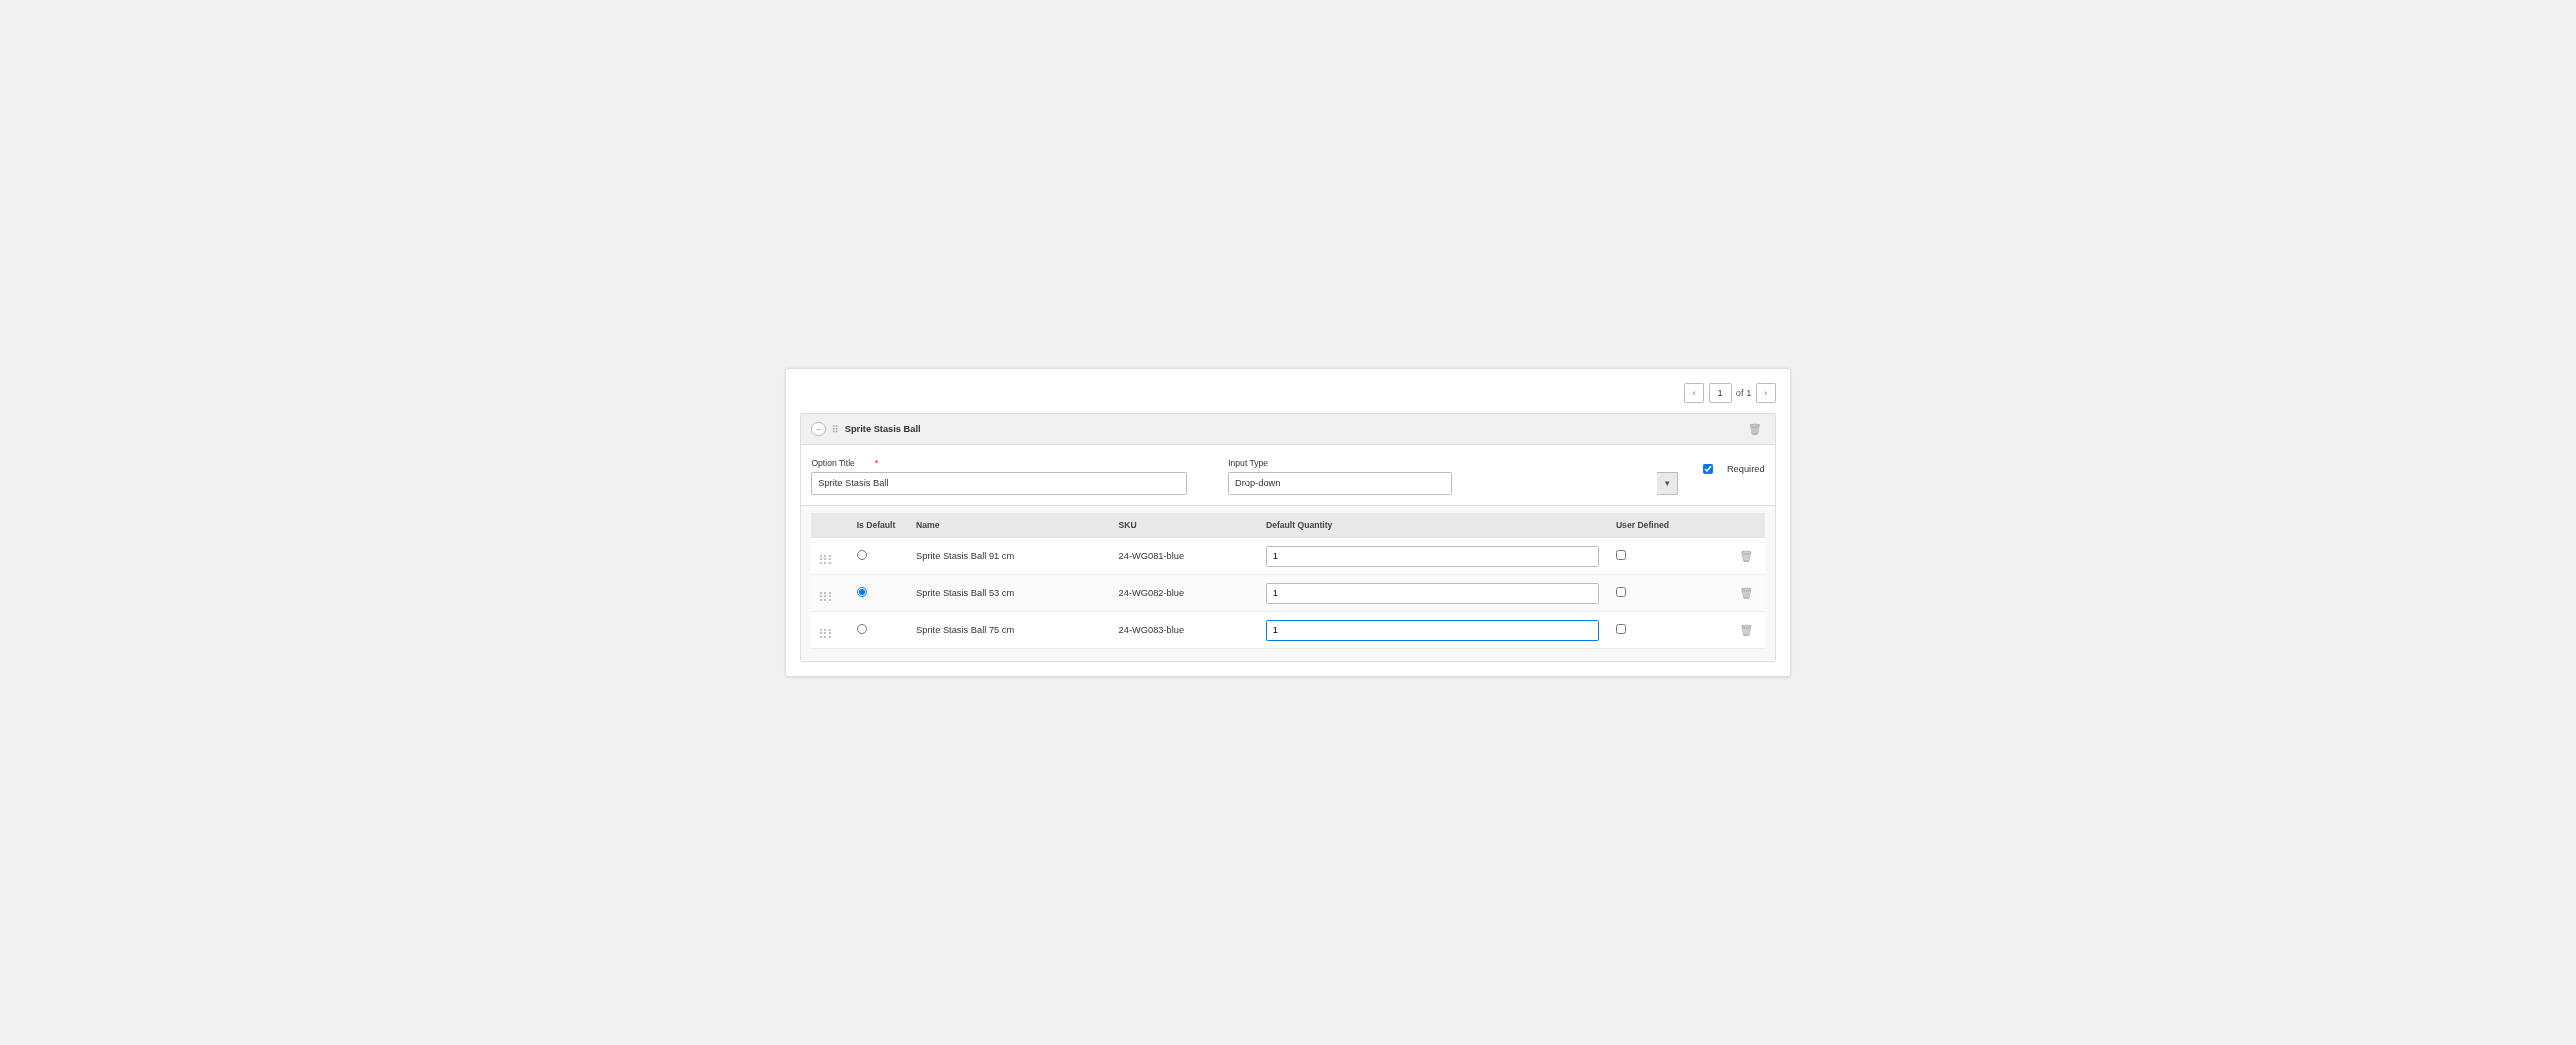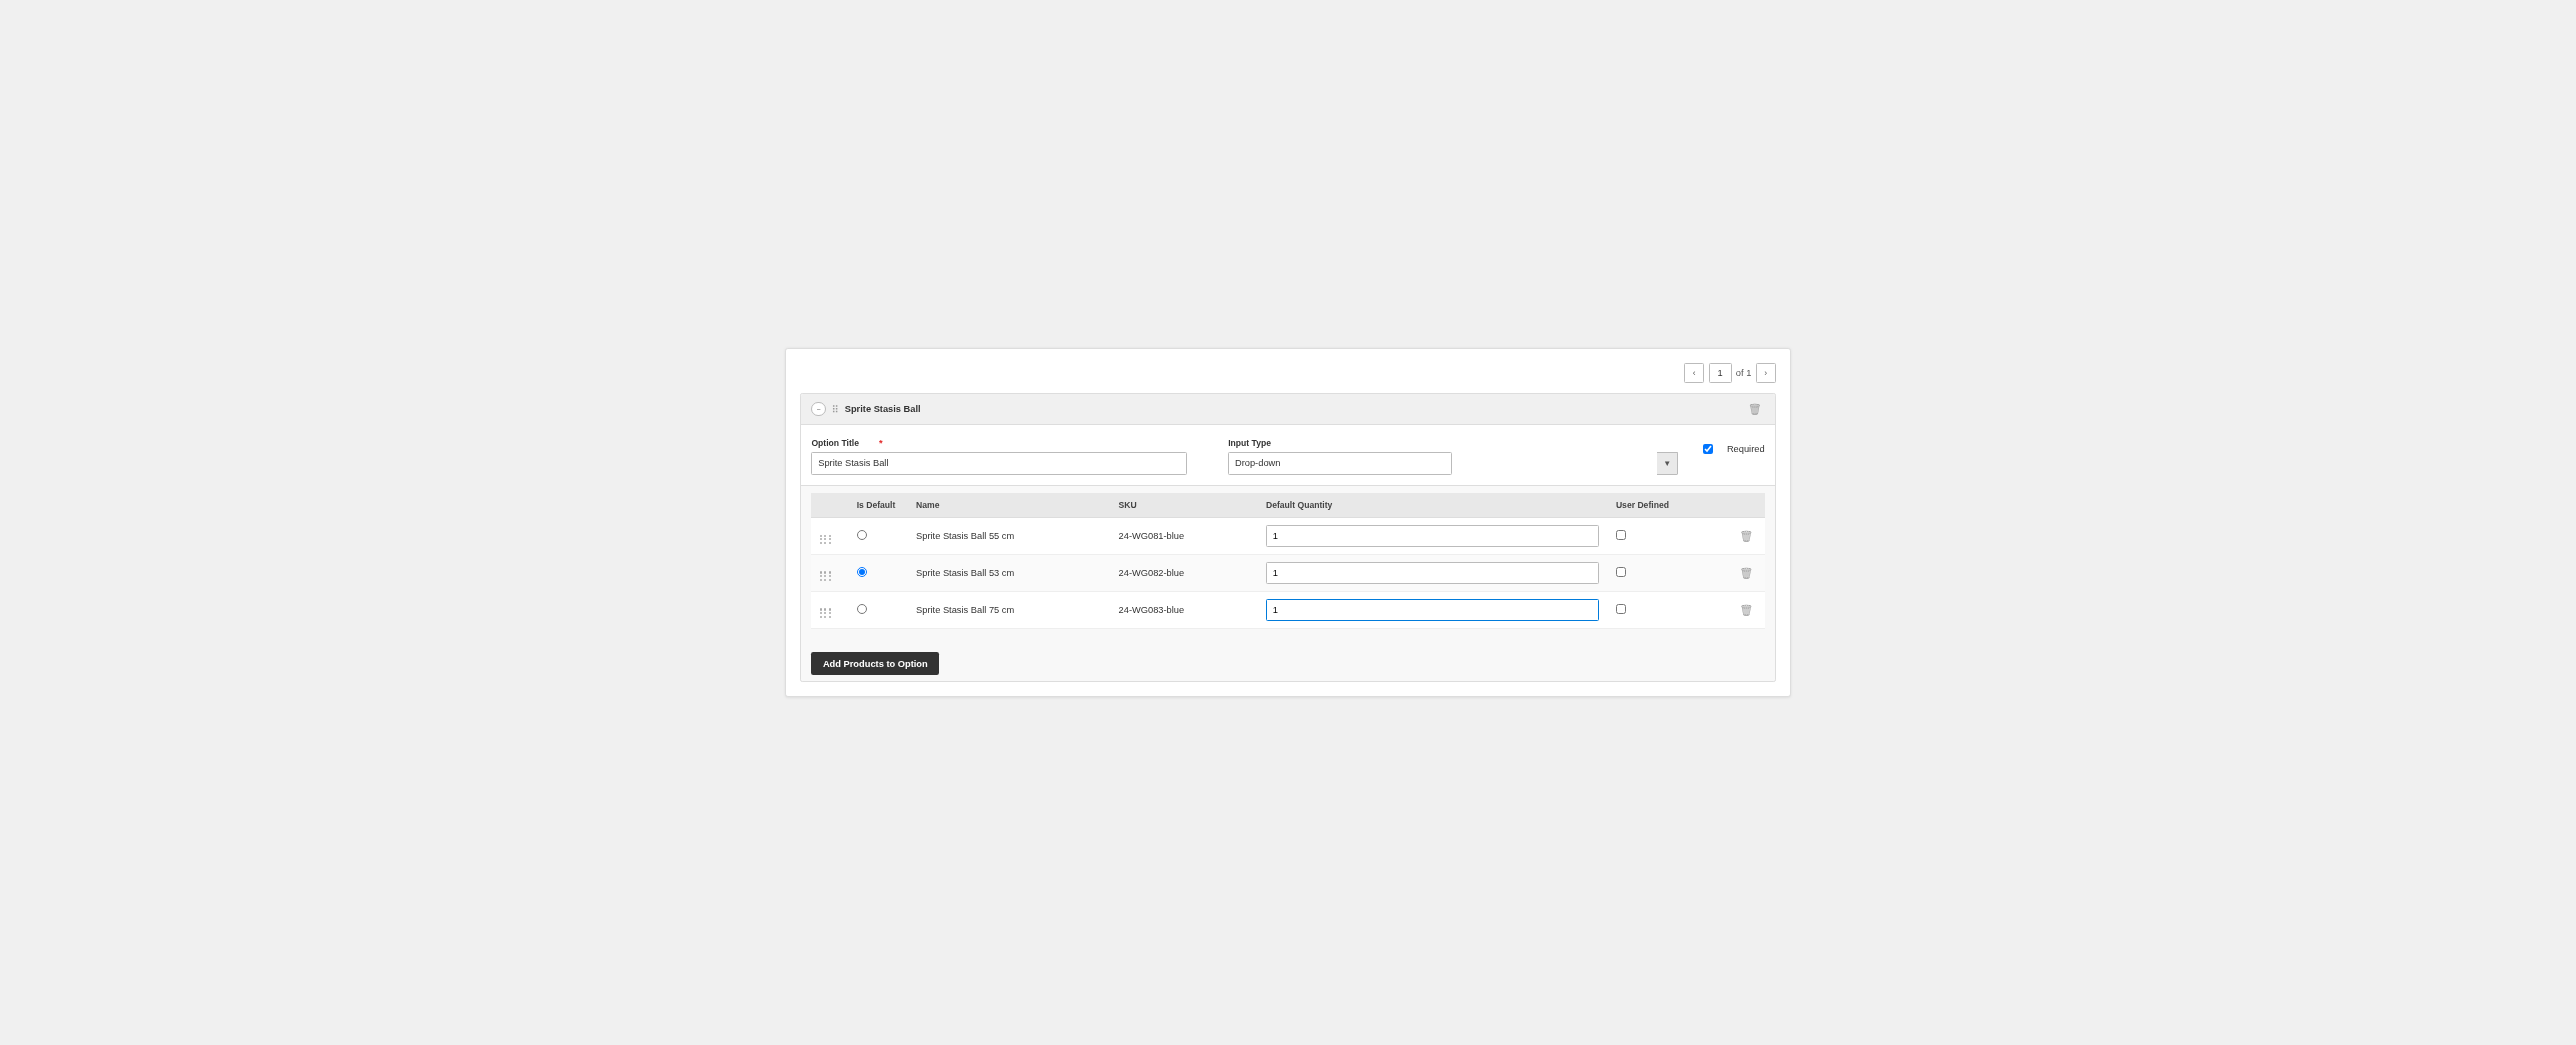--- a/index.html
+++ b/index.html
@@ -145,21 +145,21 @@
       flex: 1;
     }
 
     .form-group.input-type-group {
       flex: 1.2;
       margin-left: 20px;
     }
 
     .form-label {
       font-size: 8.6px;
-      font-weight: 700;
+      font-weight: 400;
       color: #333;
       display: flex;
       align-items: center;
       gap: 20px;
     }
 
     .required-star {
       color: #e22626;
       font-size: 9.3px;
     }
@@ -447,21 +447,21 @@
                   <div class="grid-dot"></div>
                   <div class="grid-dot"></div>
                   <div class="grid-dot"></div>
                   <div class="grid-dot"></div>
                   <div class="grid-dot"></div>
         </div>
       </td>
       <td class="td-default">
         <input type="radio" class="radio-input" name="default_option" style="">
       </td>
-      <td class="td-name">Sprite Stasis Ball 55 cm</td>
+      <td class="td-name">Sprite Stasis Ball 91 cm</td>
       <td class="td-sku">24-WG081-blue</td>
       <td class="td-qty">
         <input type="text" class="qty-input" value="1" style="">
       </td>
       <td class="td-user-defined">
         <input type="checkbox" class="checkbox-ud" style="">
       </td>
       <td class="td-actions">
         <button class="trash-icon-btn">
           <span>🗑</span>
@@ -527,20 +527,17 @@
       <td class="td-actions">
         <button class="trash-icon-btn">
           <span>🗑</span>
         </button>
       </td>
     </tr>
           </tbody>
       </table>
     </div>
 
-    <div class="add-products-section">
-      <button class="add-products-btn">Add Products to Option</button>
-    </div>
 
   </div>
 
 </div>
 
 
 </body></html>

